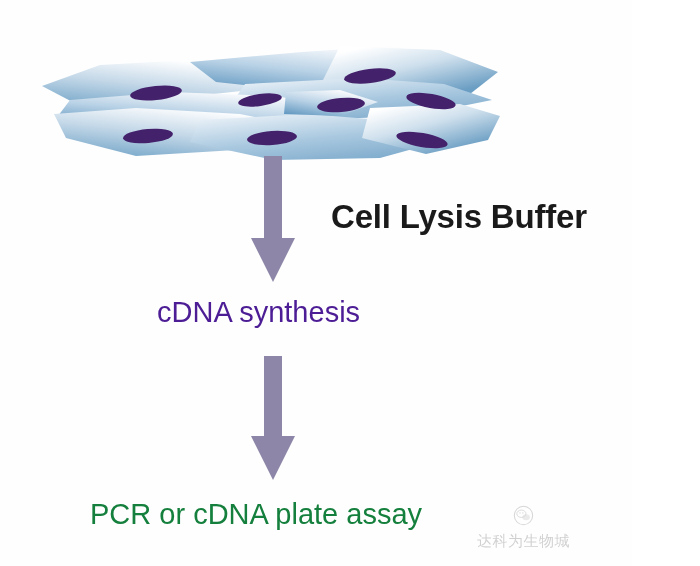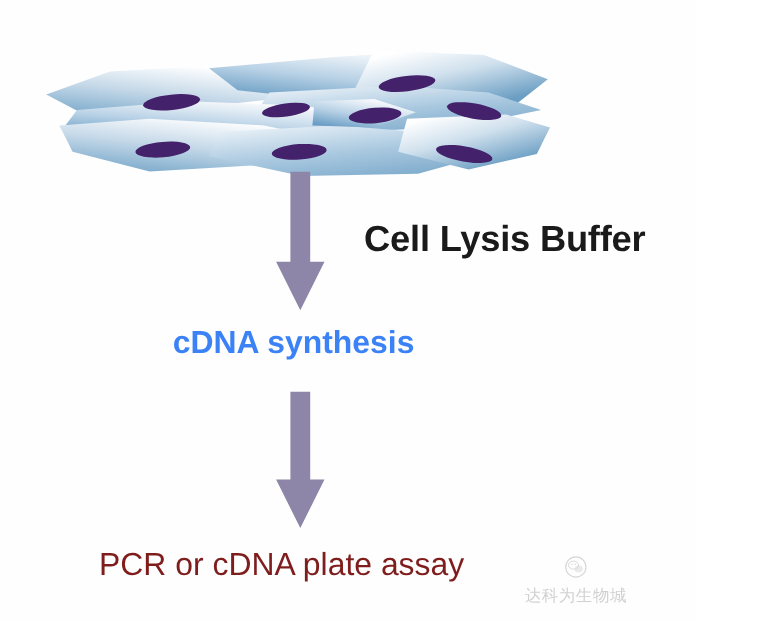--- a/index.html
+++ b/index.html
@@ -47,29 +47,29 @@
     top: 200px;
     font-size: 33px;
     font-weight: 700;
     letter-spacing: -0.2px;
     color: #1a1a1a;
   }
   #label-cdna-synthesis {
     left: 157px;
     top: 298px;
     font-size: 29px;
-    font-weight: 700;
-    color: #3b82f6;
+    font-weight: 400;
+    color: #4c1d95;
   }
   #label-pcr-assay {
     left: 90px;
     top: 500px;
     font-size: 29px;
     font-weight: 400;
-    color: #7f1d1d;
+    color: #15803d;
   }
 
   
   #watermark {
     position: absolute;
     left: 477px;
     top: 505px;
     display: flex;
     align-items: center;
     gap: 6px;

